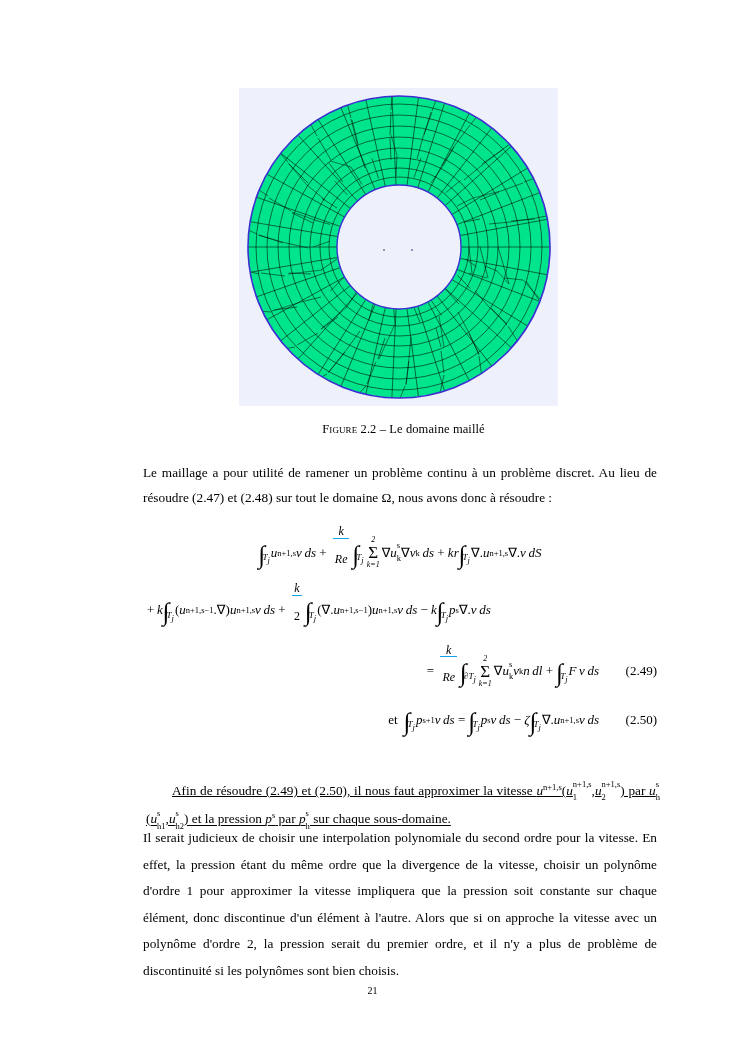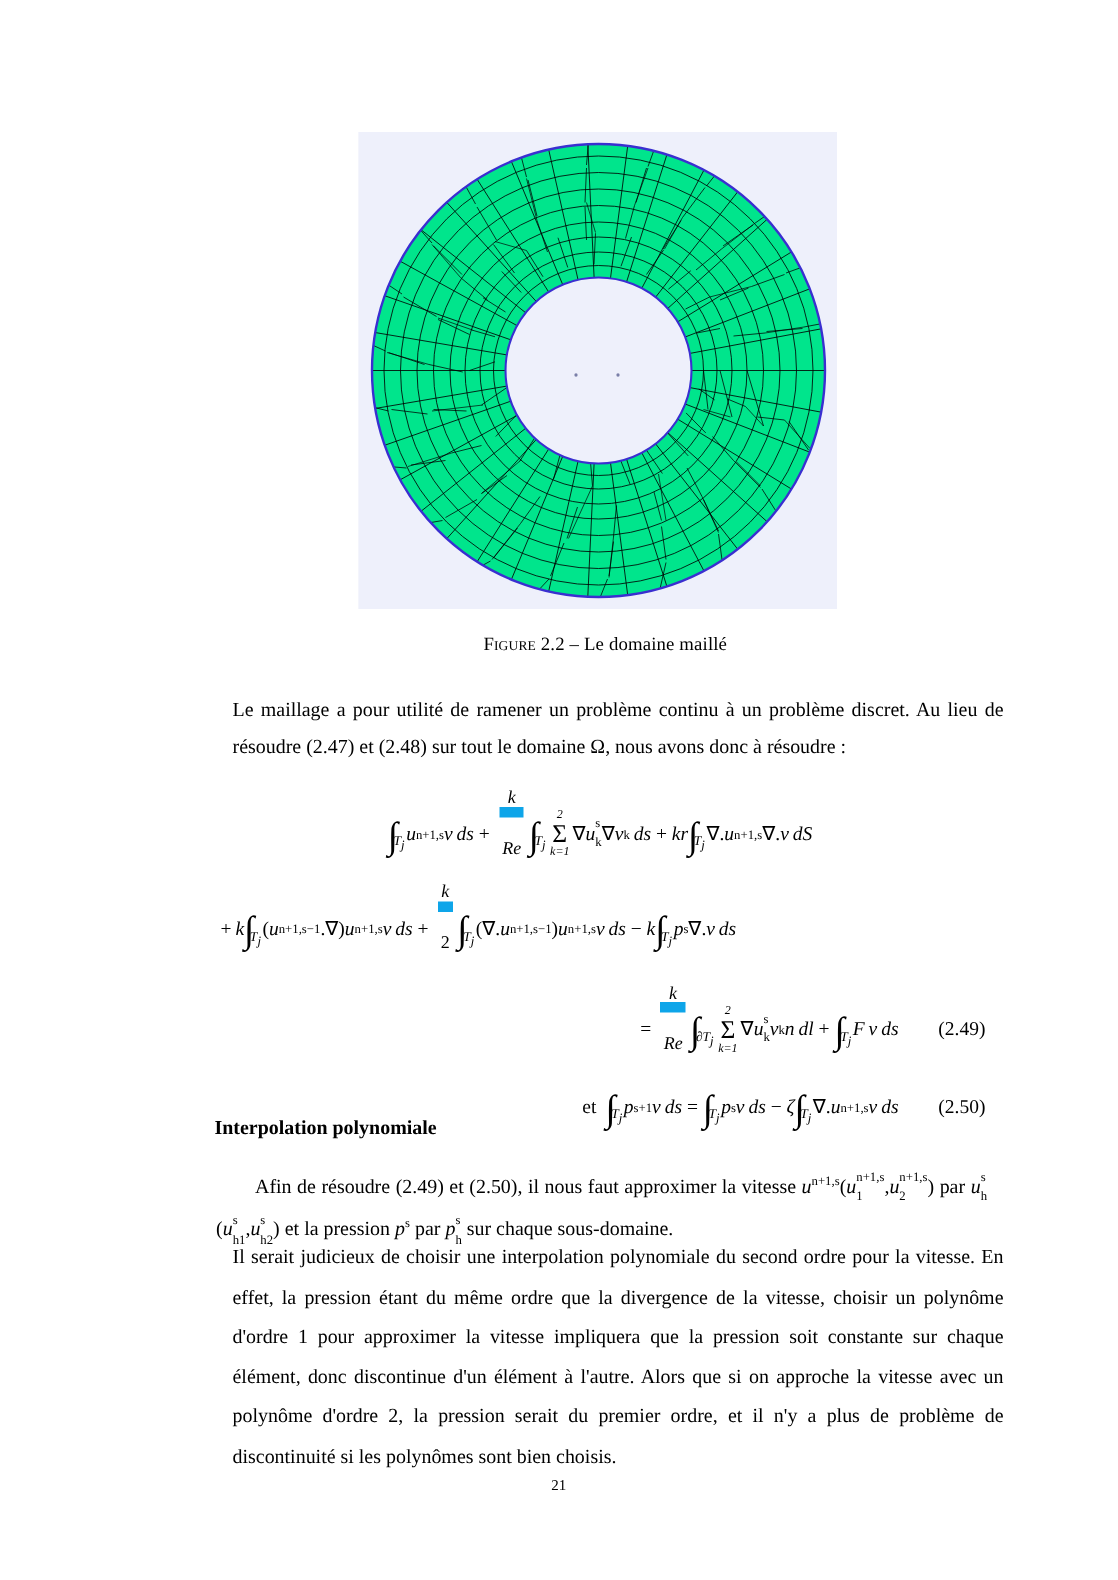--- a/index.html
+++ b/index.html
@@ -47,44 +47,44 @@
   }
   .smallcaps {
     font-variant: small-caps;
   }
   
   .para {
     position: absolute;
     font-size: 13.3px;
     line-height: 25px;
     text-align: justify;
-    margin-left: 12px;
   }
   #para-1 {
     left: 143px;
     top: 460px;
     width: 514px;
   }
   #para-after-eq {
     left: 143px;
     top: 700px;
     width: 514px;
   }
   #heading-interp {
     position: absolute;
     left: 143px;
     top: 744px;
     width: 514px;
     font-size: 13.3px;
     font-weight: bold;
   }
   #para-2 {
-    left: 132px;
+    left: 146px;
     top: 775px;
     width: 514px;
+    text-decoration: underline;
   }
   #para-3 {
     left: 143px;
     top: 825px;
     width: 514px;
     line-height: 26.5px;
   }
   .indent {
     display: inline-block;
     width: 26px;
@@ -133,21 +133,21 @@
   }
   .frac {
     display: inline-flex;
     flex-direction: column;
     align-items: center;
     vertical-align: middle;
     margin: 0 3px;
     font-size: 12px;
   }
   .frac .num { padding: 0 2px; line-height: 1.05; }
-  .frac .den { padding: 14px 2px; border-top: 7px solid #0ea5e9; line-height: 1.15; }
+  .frac .den { padding: 14px 2px; border-top: 1px solid #0ea5e9; line-height: 1.15; }
   .sumop {
     display: inline-flex;
     flex-direction: column;
     align-items: center;
     vertical-align: middle;
     margin: 0 2px;
     line-height: 1;
   }
   .sumop .lim { font-size: 8px; font-style: italic; }
   .sumop .sig { font-size: 17px; }
@@ -508,21 +508,20 @@
         <span class="mo">.</span>
         <span class="mi">u</span>
         <sup class="tiny">n+1,s</sup>
         <span class="mi">v ds</span>
       <span style="display:inline-block;width:56px;"></span>
       <span class="eqnum">(2.50)</span>
     </div>
   </div>
 
 
-  <div id="heading-interp">Interpolation polynomiale</div>
 
   <div class="para" id="para-2">
     <span class="indent"></span>Afin de résoudre (2.49) et (2.50), il nous faut approximer la vitesse <span class="mi">u</span><sup class="tiny">n+1,s</sup>(<span class="mi">u</span><span class="supsub">
         <span class="up">n+1,s</span>
         <span class="dn">1</span>
       </span>,<span class="mi">u</span><span class="supsub">
         <span class="up">n+1,s</span>
         <span class="dn">2</span>
       </span>) par <span class="mi">u</span><span class="supsub">
         <span class="up">s</span>

